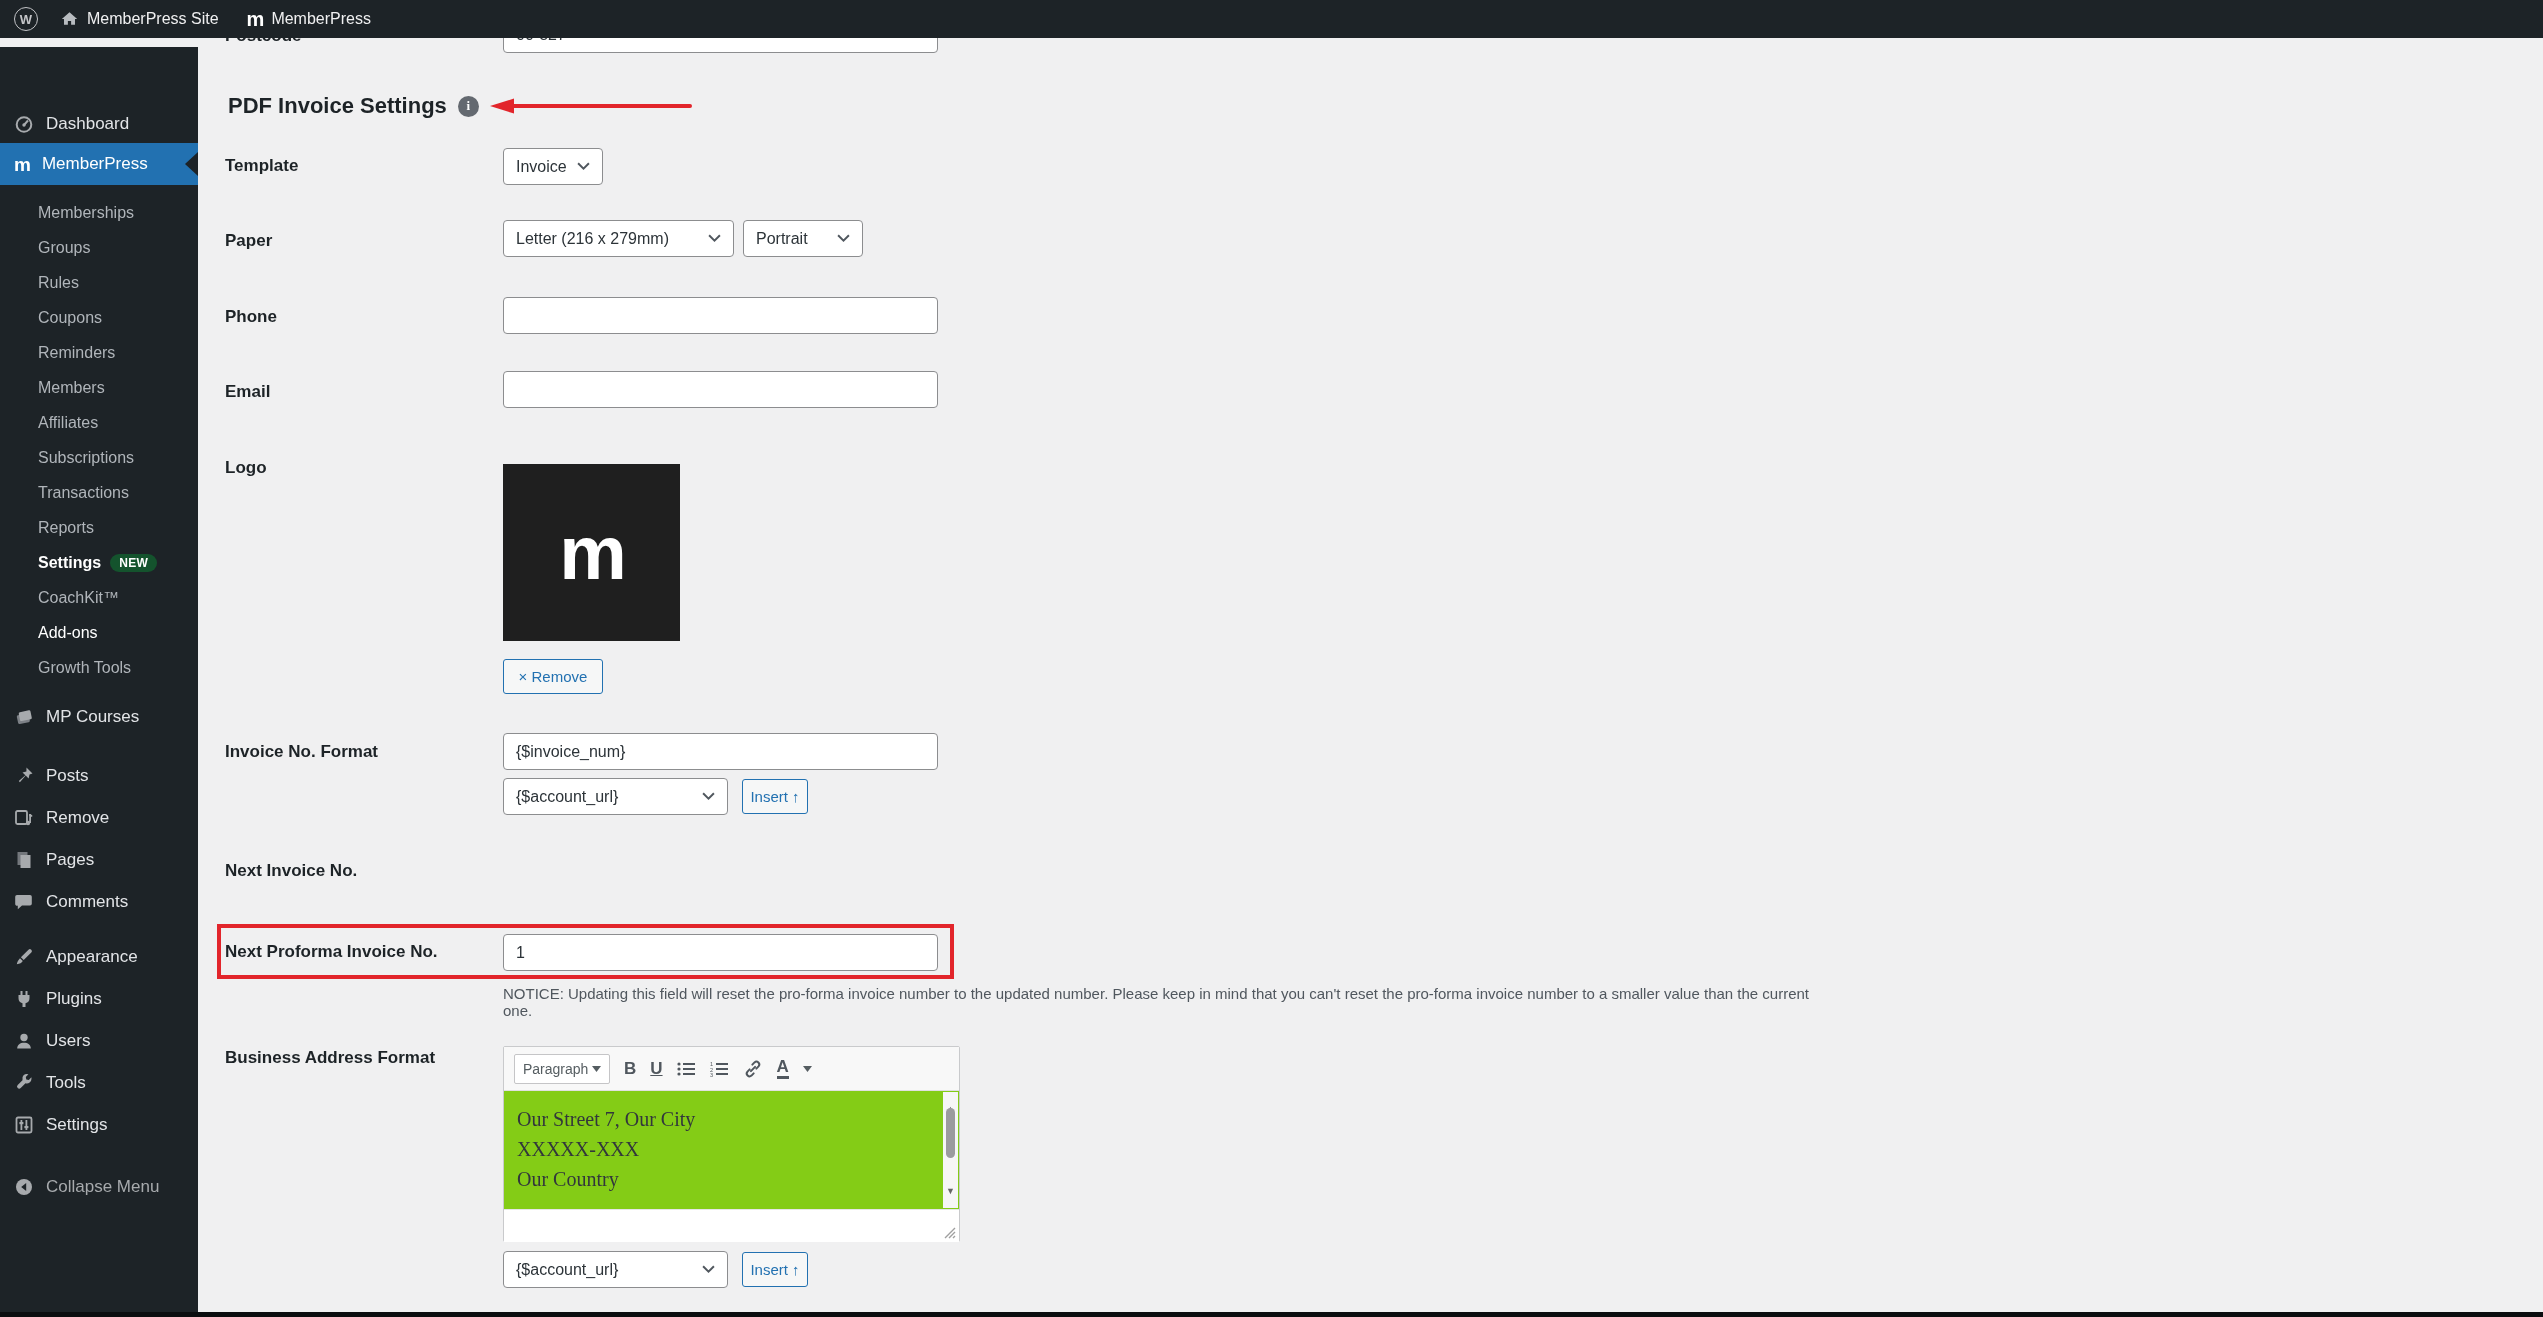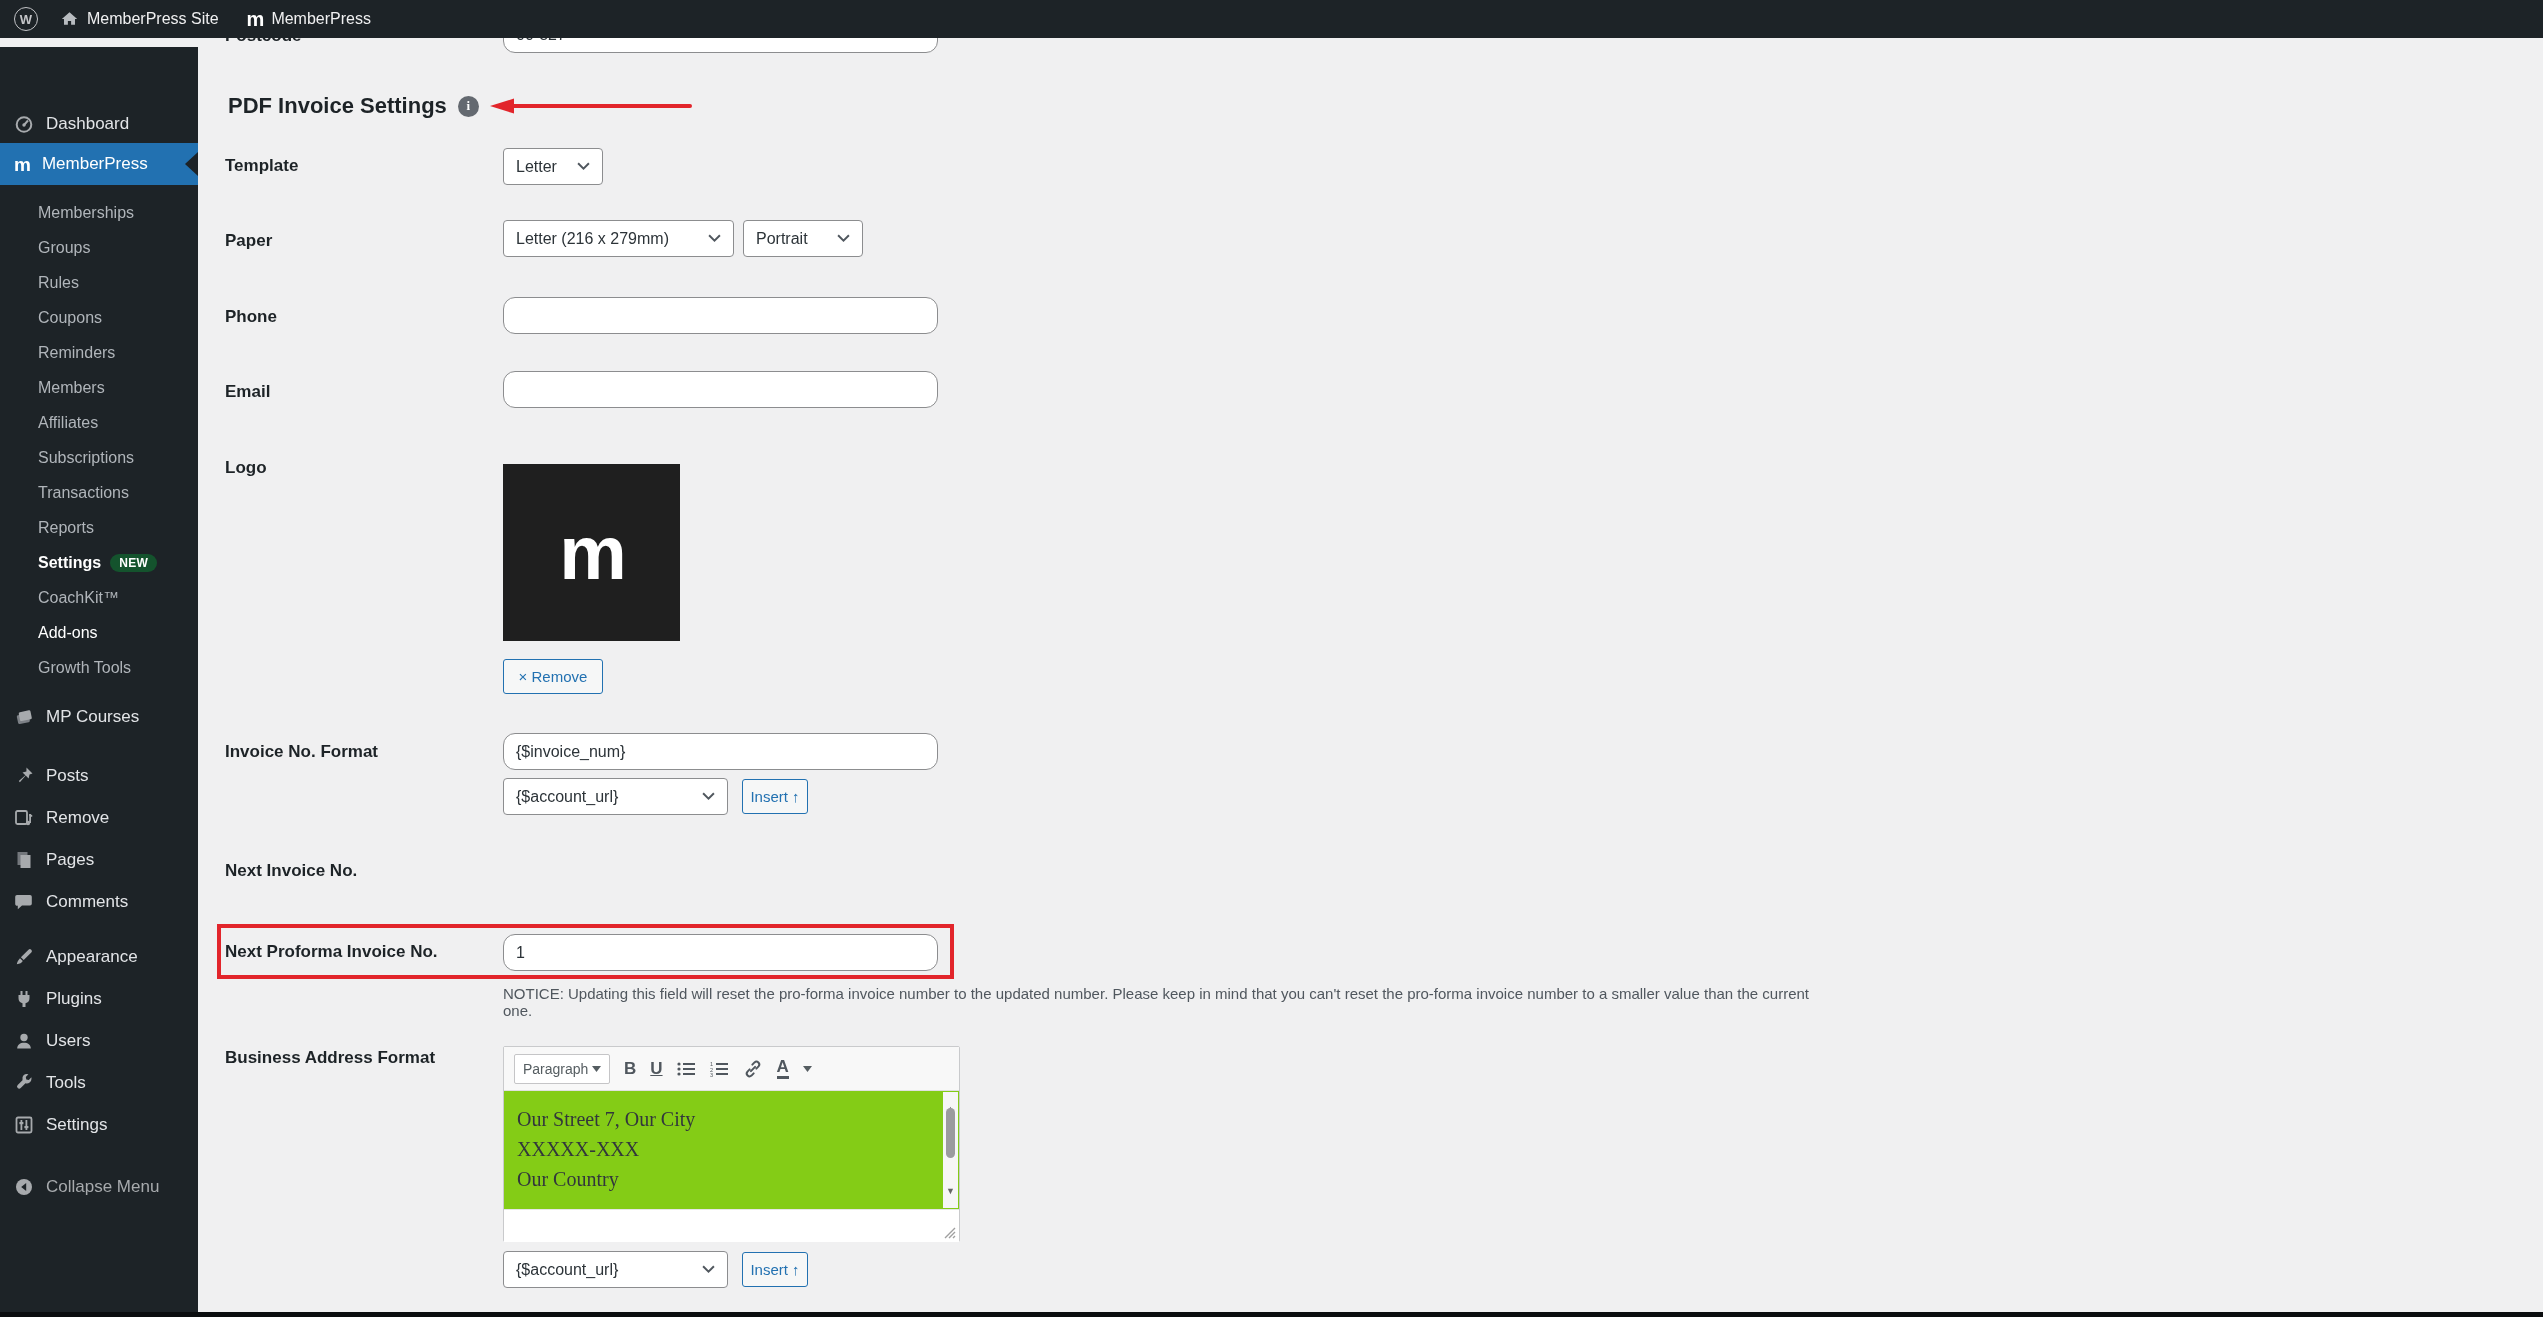--- a/index.html
+++ b/index.html
@@ -35,21 +35,21 @@
   .sb-gap18 { height:18px; } .sb-gap13 { height:13px; } .sb-gap20 { height:20px; }
   .icon20 { width:20px; height:20px; }
 
   
   .bottom-strip { position:absolute; left:0; bottom:0; width:2543px; height:5px; background:#0b0d0f; z-index:70; }
 
   
   .content { position:absolute; left:198px; top:0; width:2345px; height:1312px; z-index:1; }
   .flabel { position:absolute; left:27px; font-size:17px; font-weight:600; color:#1d2327; white-space:nowrap; }
   .tinput { position:absolute; left:305px; width:435px; height:37px; background:#fff;
-    border:1px solid #8c8d8f; border-radius:12px; font-size:16px; color:#2c3338; padding:0 12px;
+    border:1px solid #8c8d8f; border-radius:4px; font-size:16px; color:#2c3338; padding:0 12px;
     font-family:"Liberation Sans","DejaVu Sans",sans-serif; }
   .sel { position:absolute; height:37px; background:#fff; border:1px solid #8c8d8f; border-radius:4px;
     display:flex; align-items:center; justify-content:space-between; padding:0 12px; font-size:16px;
     color:#2c3338; cursor:pointer; }
   .chev { width:13px; height:9px; margin-left:10px; flex:0 0 auto; }
   .btn-sec { position:absolute; background:#f6f7f7; border:1px solid #2271b1; border-radius:3px;
     color:#2271b1; font-size:15px; display:flex; align-items:center; justify-content:center;
     cursor:pointer; font-family:"Liberation Sans","DejaVu Sans",sans-serif; }
   .heading-row { position:absolute; left:30px; top:93px; display:flex; align-items:center; gap:11px; }
   .page-h { font-size:22px; font-weight:700; color:#1d2327; }
@@ -98,21 +98,21 @@
     <span class="page-h">PDF Invoice Settings</span>
     <span class="info-circ">i</span>
     <svg class="arrow-svg" width="205" height="18">
       <polygon points="0,9 24,1.5 24,16.5" fill="#e2252b"></polygon>
       <rect x="22" y="7.1" width="180" height="3.8" rx="1.9" fill="#e2252b"></rect>
     </svg>
   </div>
 
   <div class="flabel" style="top:156px">Template</div>
   <div class="sel" style="left:305px; top:148px; width:100px">
-    <span>Letter</span>
+    <span>Invoice</span>
     <svg class="chev" viewBox="0 0 12 8">
         <path d="M1 1 L6 6 L11 1" stroke="#50575e" stroke-width="1.8" fill="none"></path>
       </svg>
   </div>
 
   <div class="flabel" style="top:231px">Paper</div>
   <div class="sel" style="left:305px; top:220px; width:231px">
     <span>Letter (216 x 279mm)</span>
     <svg class="chev" viewBox="0 0 12 8">
         <path d="M1 1 L6 6 L11 1" stroke="#50575e" stroke-width="1.8" fill="none"></path>

